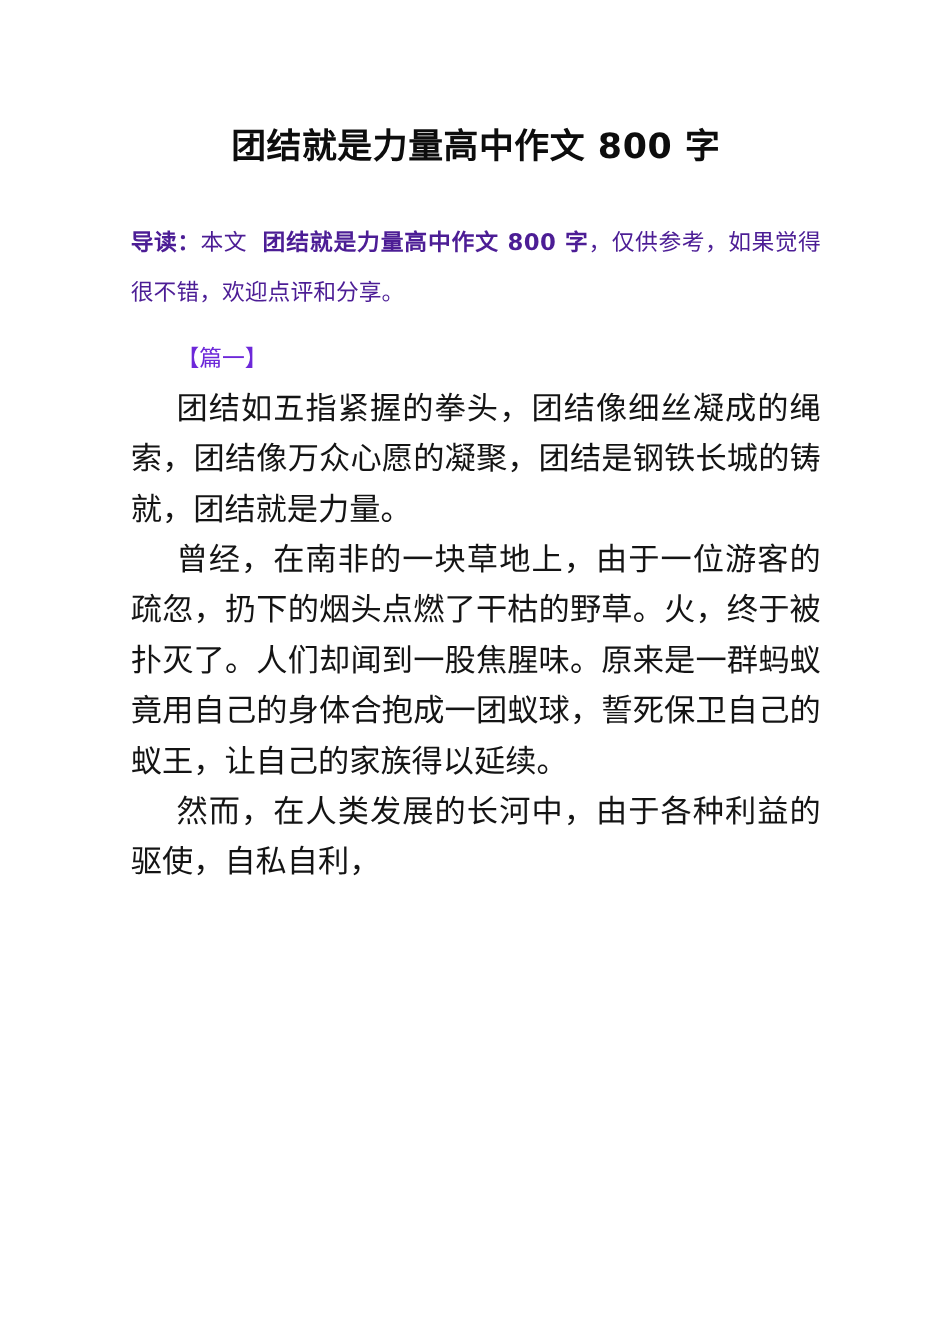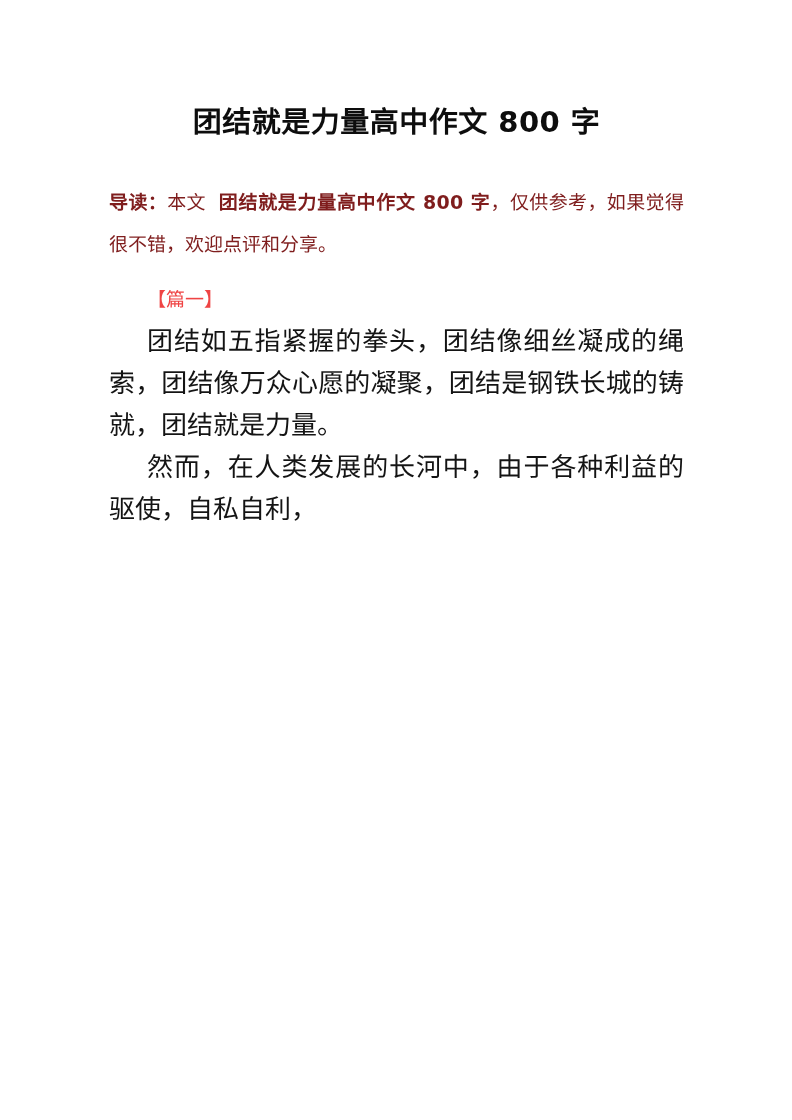--- a/index.html
+++ b/index.html
@@ -38,36 +38,36 @@
     color: #0d0d0d;
     white-space: pre;
   }
   .intro {
     margin: 0;
     padding-top: 37px;
     font-size: 19px;
     line-height: 42px;
     text-align: justify;
     text-justify: inter-ideograph;
-    color: #7f1d1d;
+    color: #4c1d95;
   }
   .intro .b {
     font-weight: bold;
   }
   .intro .t {
     font-weight: bold;
     letter-spacing: 0.3px;
   }
   .section-head {
     margin: 0;
     padding-top: 13px;
     font-size: 19px;
     line-height: 42px;
     text-indent: 38px;
-    color: #ef4444;
+    color: #6d28d9;
   }
   p.body-par {
     margin: 0;
     font-size: 26px;
     line-height: 42px;
     text-indent: 38px;
     text-align: justify;
     text-justify: inter-ideograph;
     color: #141414;
     word-break: break-all;
@@ -82,16 +82,17 @@
 <div class="page">
   <div class="content">
 
     <h1 class="doc-title">团结就是力量高中作文 800 字</h1>
 
     <p class="intro"><span class="b">导读：</span><span>本文</span>&nbsp;&nbsp;<span class="t">团结就是力量高中作文 800 字</span><span>，仅供参考，如果觉得很不错，欢迎点评和分享。</span></p>
 
     <p class="section-head">【篇一】</p>
 
     <p class="body-par first">团结如五指紧握的拳头，团结像细丝凝成的绳索，团结像万众心愿的凝聚，团结是钢铁长城的铸就，团结就是力量。</p>
+    <p class="body-par">曾经，在南非的一块草地上，由于一位游客的疏忽，扔下的烟头点燃了干枯的野草。火，终于被扑灭了。人们却闻到一股焦腥味。原来是一群蚂蚁竟用自己的身体合抱成一团蚁球，誓死保卫自己的蚁王，让自己的家族得以延续。</p>
     <p class="body-par">然而，在人类发展的长河中，由于各种利益的驱使，自私自利，</p>
 
   </div>
 </div>
 
 </body></html>

